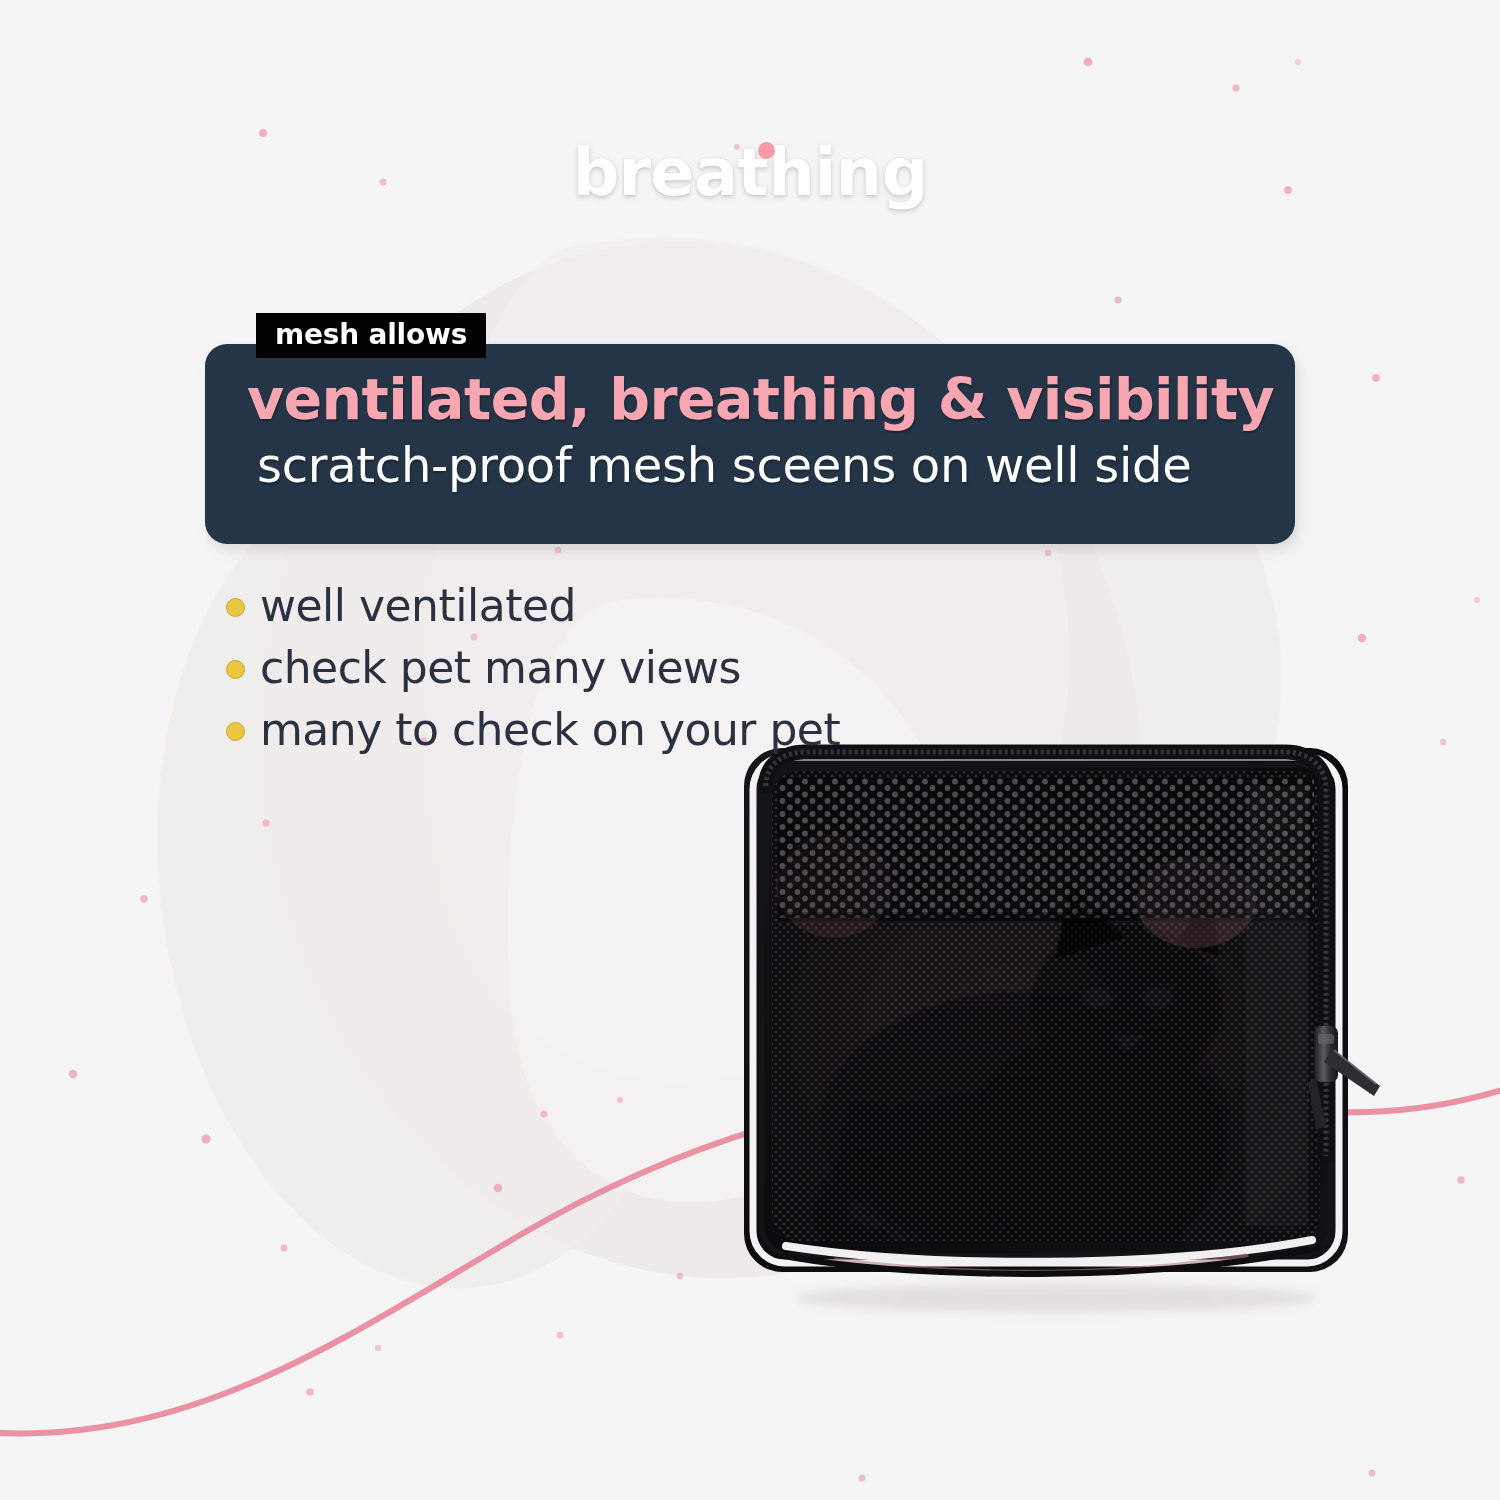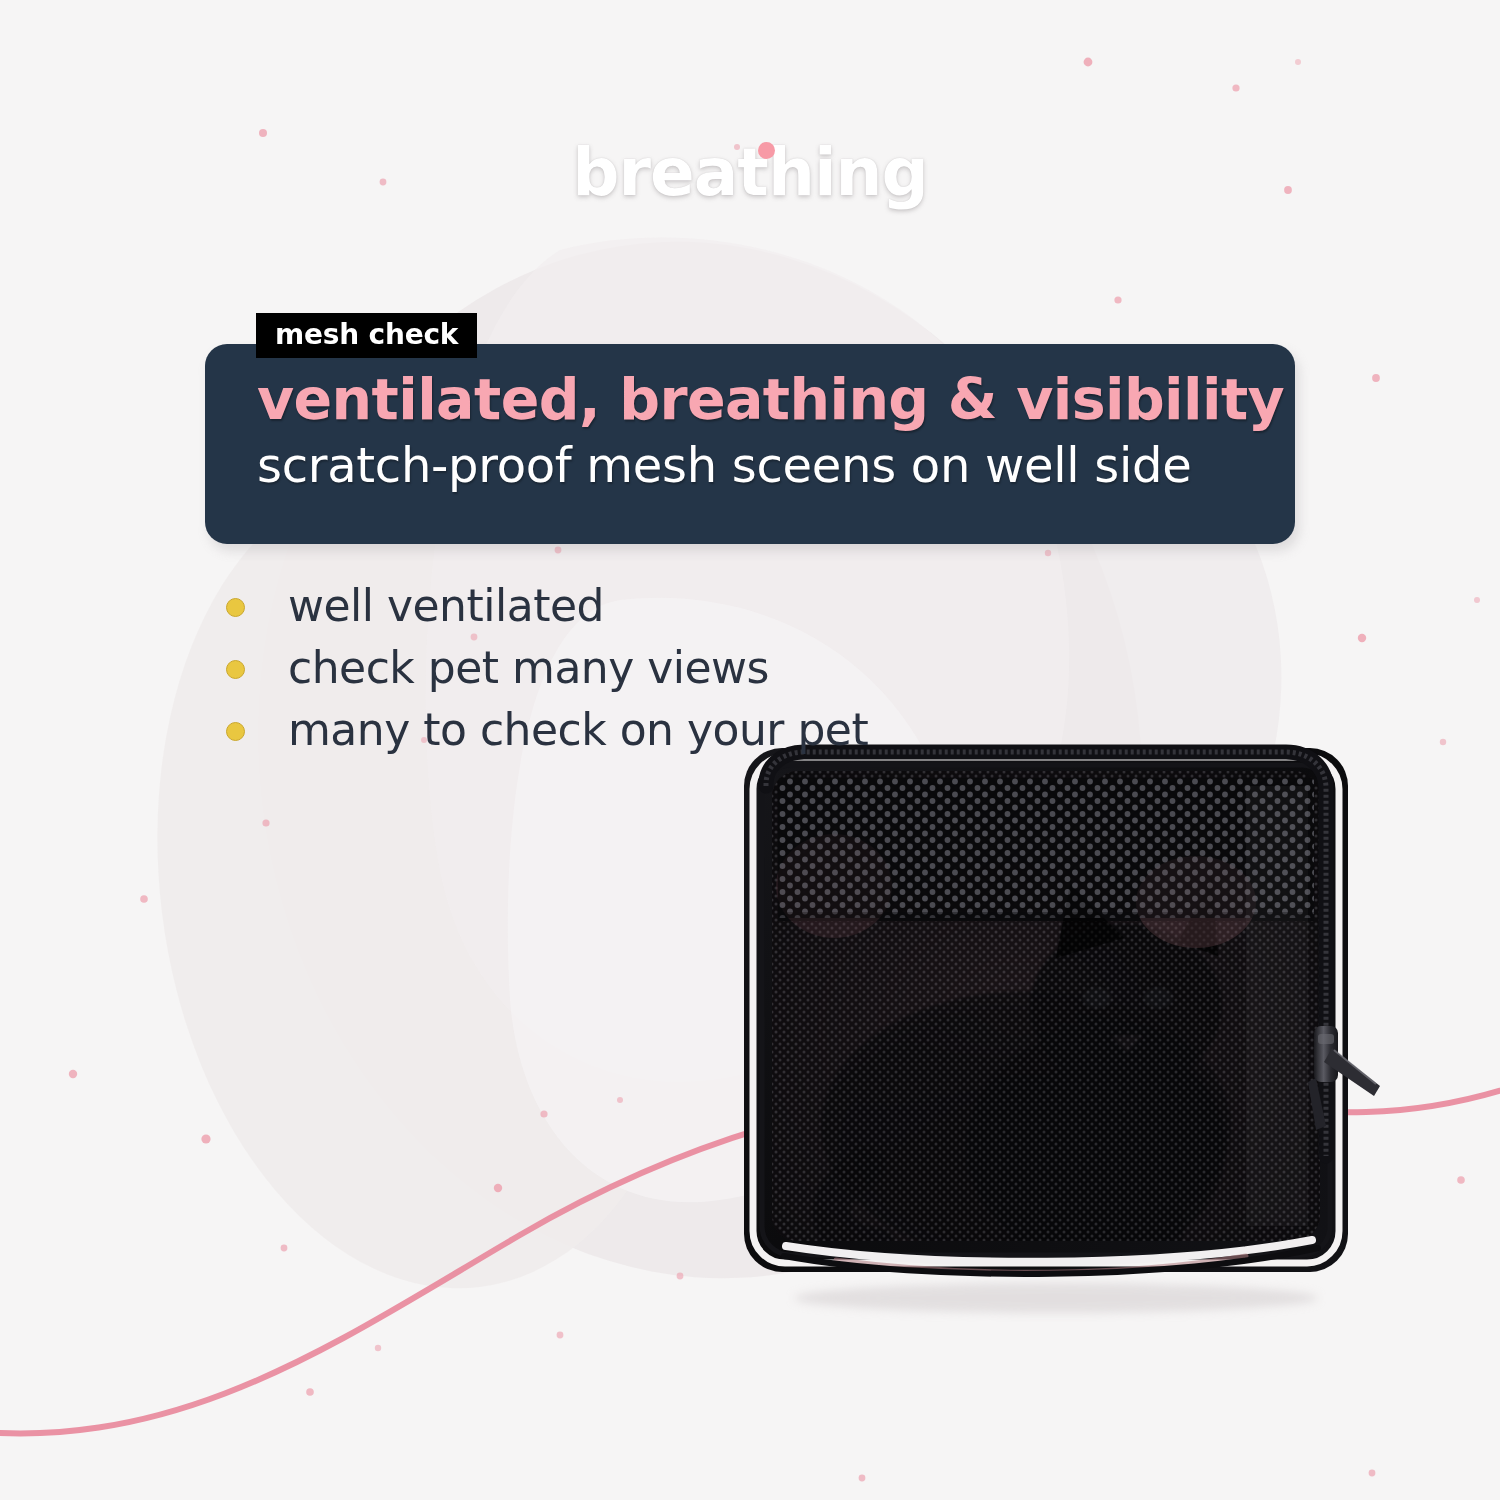--- a/index.html
+++ b/index.html
@@ -60,21 +60,21 @@
     position:absolute;
     left:205px; top:344px;
     width:1090px; height:200px;
     background:#243548;
     border-radius:22px;
     box-shadow:4px 7px 11px rgba(165,162,165,0.30);
     z-index:4;
   }
   #headline-main {
     position:absolute;
-    left:52px; top:25px; right:40px;
+    left:42px; top:25px; right:40px;
     font-family:"DejaVu Sans", sans-serif;
     font-size:57px;
     font-weight:bold;
     color:#f8a7b2;
     letter-spacing:-0.6px;
     line-height:1.06;
     white-space:nowrap;
     text-shadow:1px 2px 2px rgba(0,0,0,0.32);
   }
   #headline-sub {
@@ -127,21 +127,20 @@
     margin-top:3px;
   }
   .bullet-label {
     font-family:"DejaVu Sans", sans-serif;
     font-size:44px;
     font-weight:normal;
     color:#2a3240;
     letter-spacing:-0.5px;
     line-height:1;
     white-space:nowrap;
-    margin-left:28px;
   }
 
   
   #product-photo {
     position:absolute;
     left:726px; top:726px;
     width:660px; height:600px;
     z-index:3;
   }
   #product-svg { width:100%; height:100%; display:block; }
@@ -215,21 +214,21 @@
   <div id="logo-wrap">
     <span id="logo-text">breathing</span>
     <span id="logo-dot"></span>
   </div>
 
   <div id="headline-panel">
     <div id="headline-main">ventilated, breathing &amp; visibility</div>
     <div id="headline-sub">scratch-proof mesh sceens on well side</div>
   </div>
 
-  <div id="badge">mesh check</div>
+  <div id="badge">mesh allows</div>
 
   <div id="bullet-list">
     <div class="bullet-row">
       <span class="bullet-dot"></span>
       <span class="bullet-label">well ventilated</span>
     </div>
     <div class="bullet-row">
       <span class="bullet-dot"></span>
       <span class="bullet-label">check pet many views</span>
     </div>

